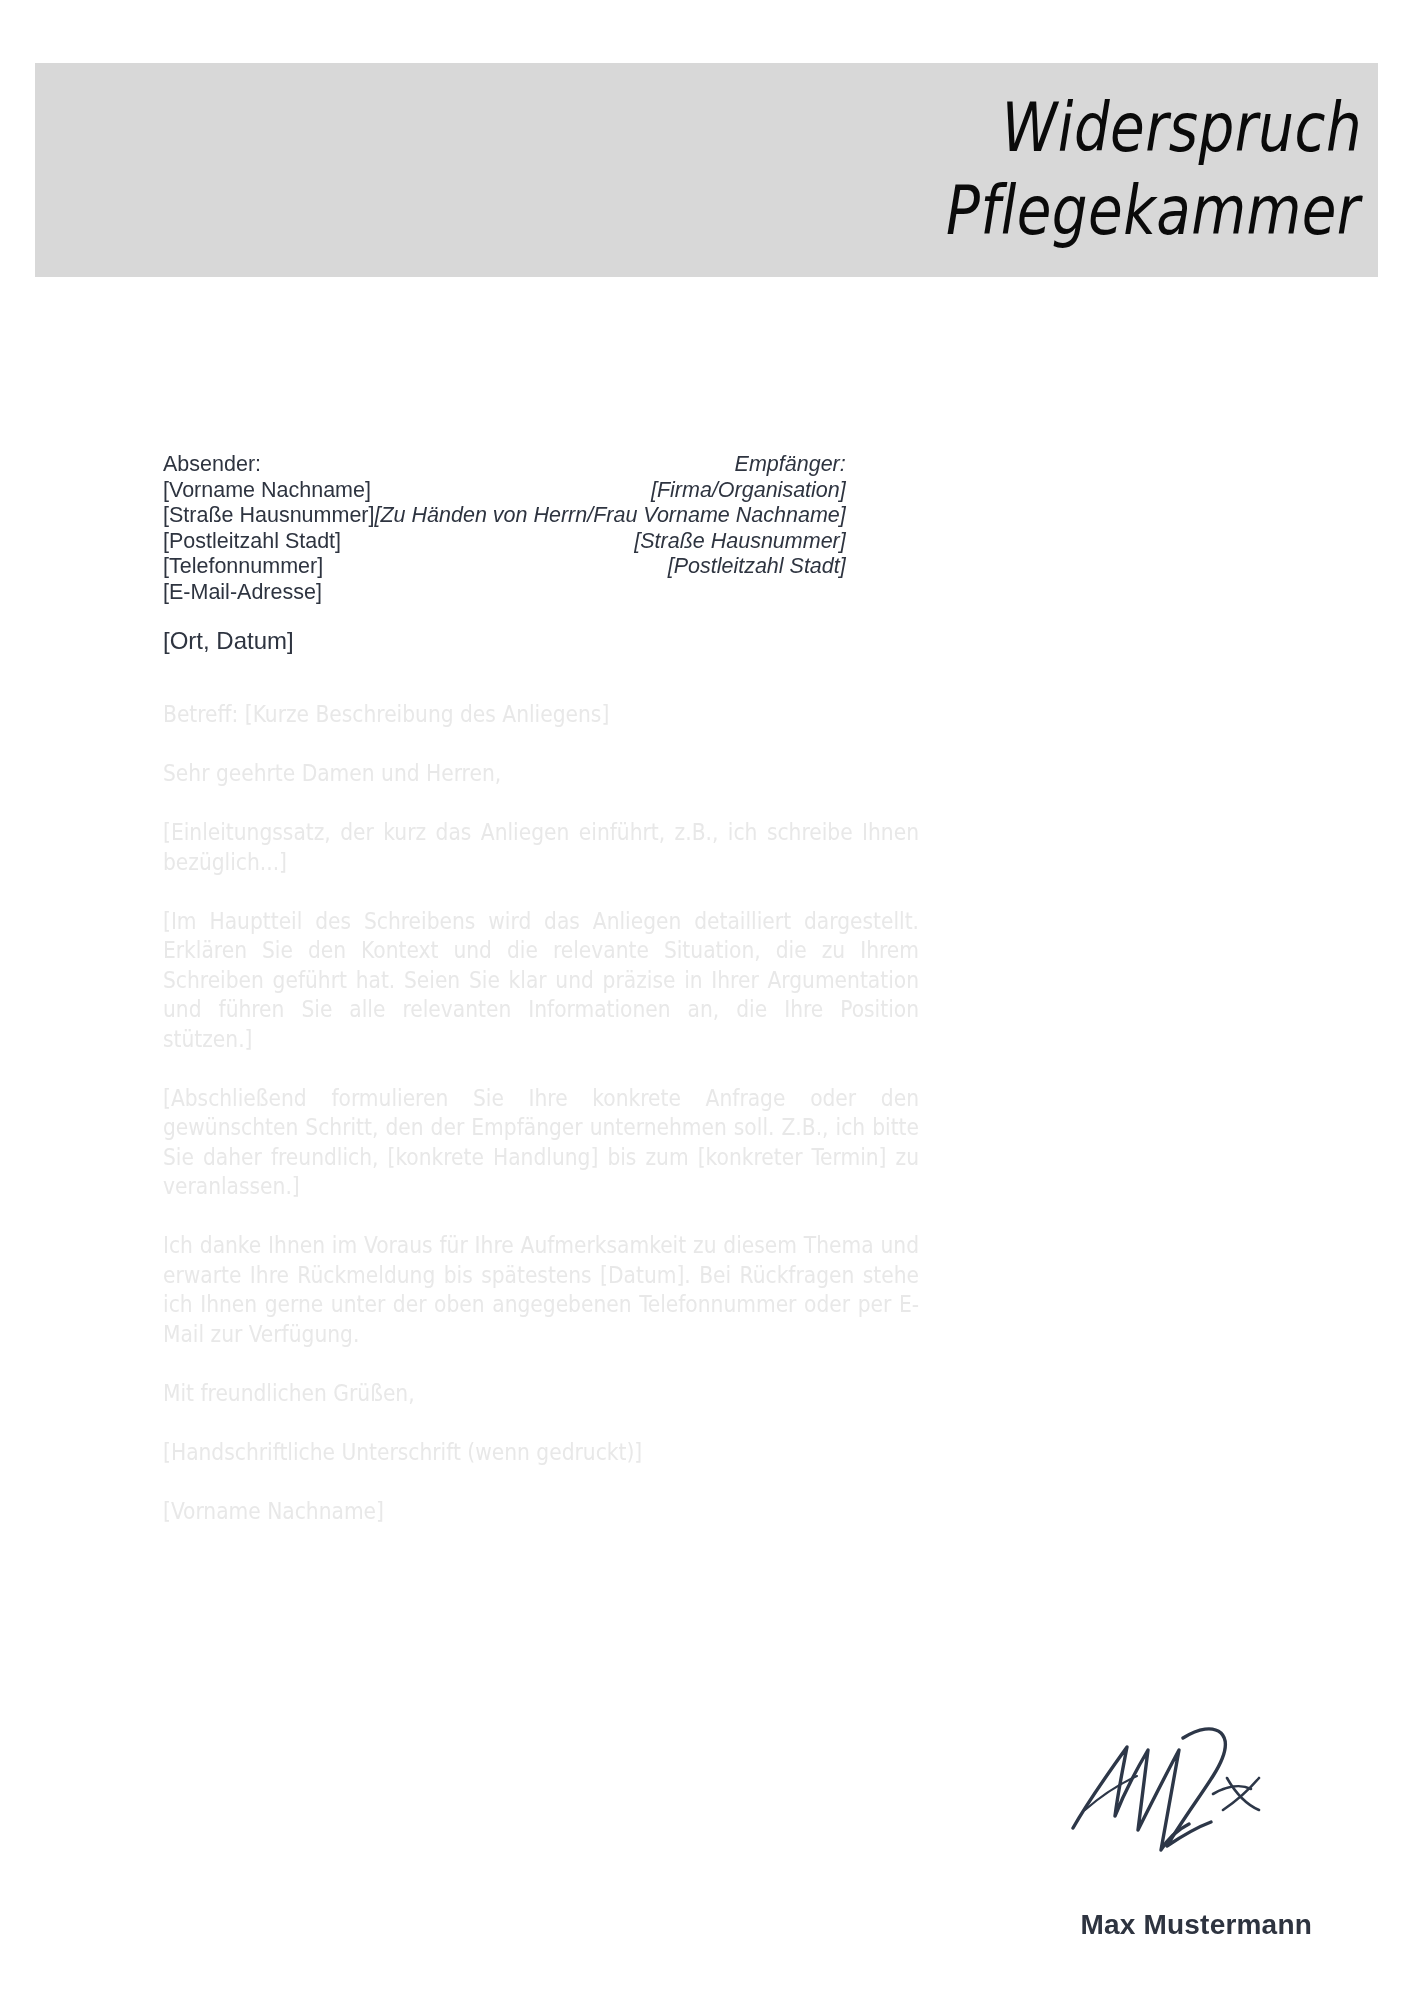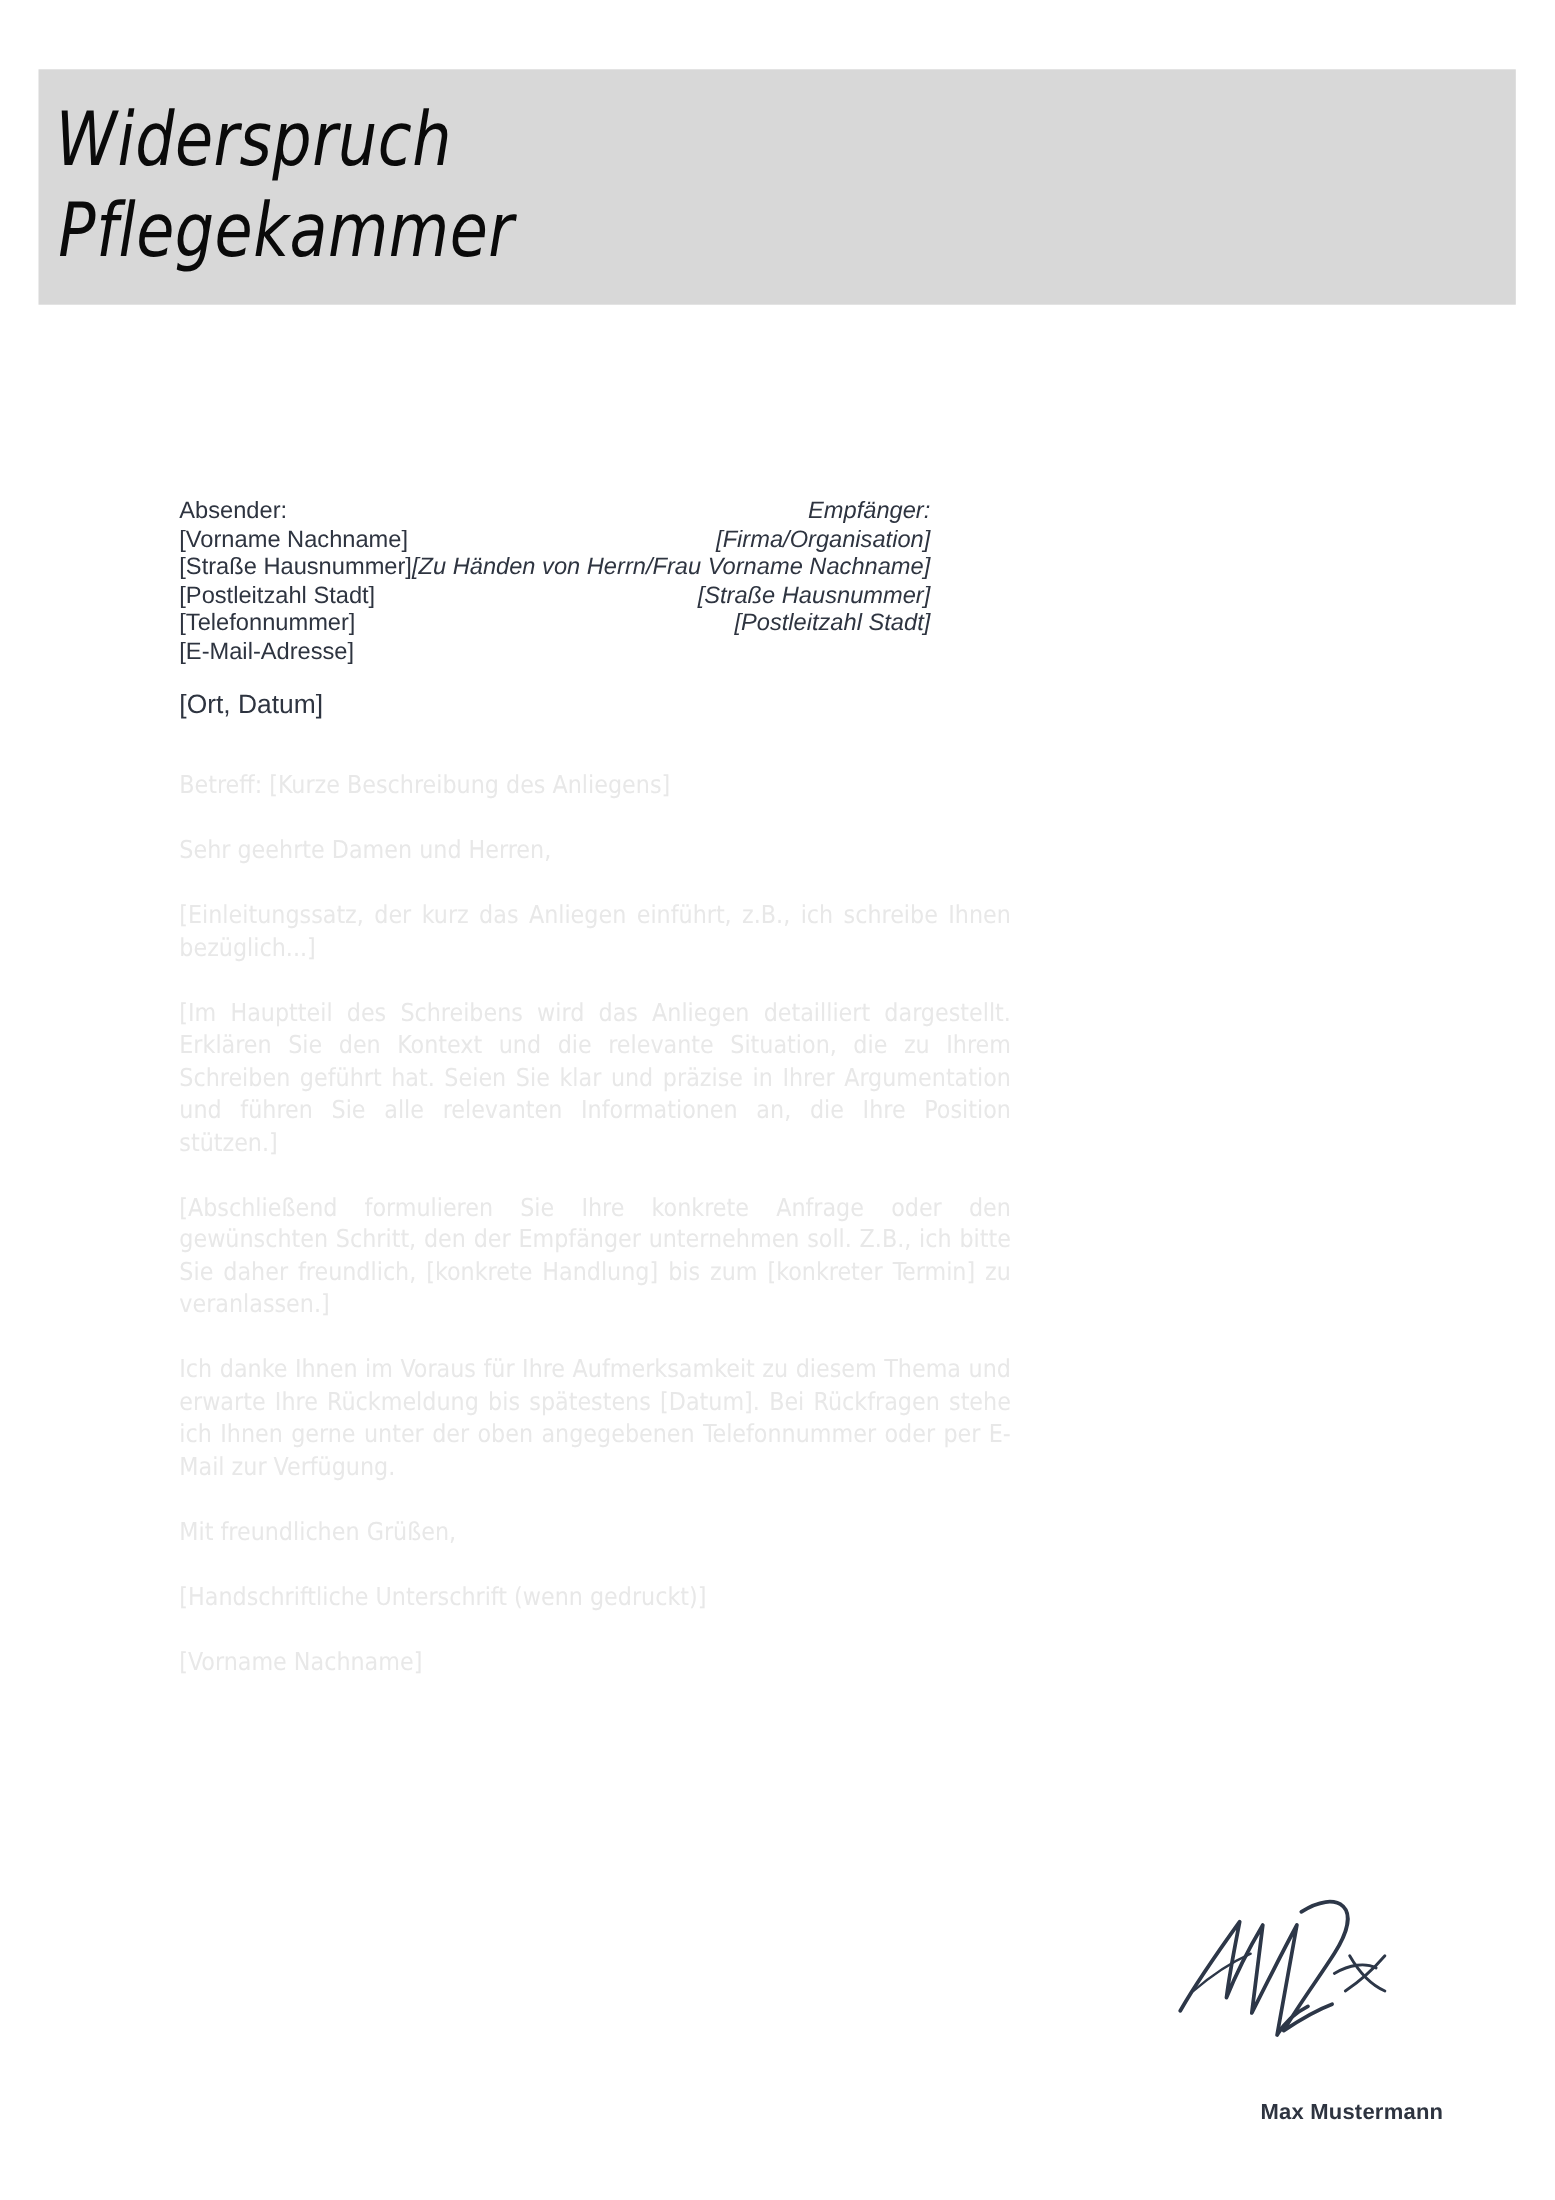--- a/index.html
+++ b/index.html
@@ -18,21 +18,21 @@
   
   .header-band {
     position: absolute;
     left: 35px;
     top: 63px;
     width: 1343px;
     height: 214px;
     background: #d8d8d8;
     display: flex;
     flex-direction: column;
-    align-items: flex-start;
+    align-items: flex-end;
     justify-content: center;
   }
   .doc-title-line {
     font-family: "DejaVu Sans Condensed", "Liberation Sans Narrow", "Liberation Sans", sans-serif;
     font-style: italic;
     font-weight: 400;
     font-size: 68px;
     line-height: 1.22;
     color: #0a0a0a;
     letter-spacing: 0.5px;
@@ -93,21 +93,21 @@
     top: 1700px;
     width: 300px;
     text-align: center;
   }
   .signature-svg {
     display: block;
     margin: 0 auto;
   }
   .signature-name {
     margin-top: 34px;
-    font-size: 20px;
+    font-size: 28px;
     font-weight: bold;
     color: #2e3440;
     letter-spacing: 0.2px;
     text-align: right;
     padding-right: 8px;
   }
 </style>
 </head>
 <body>
 

